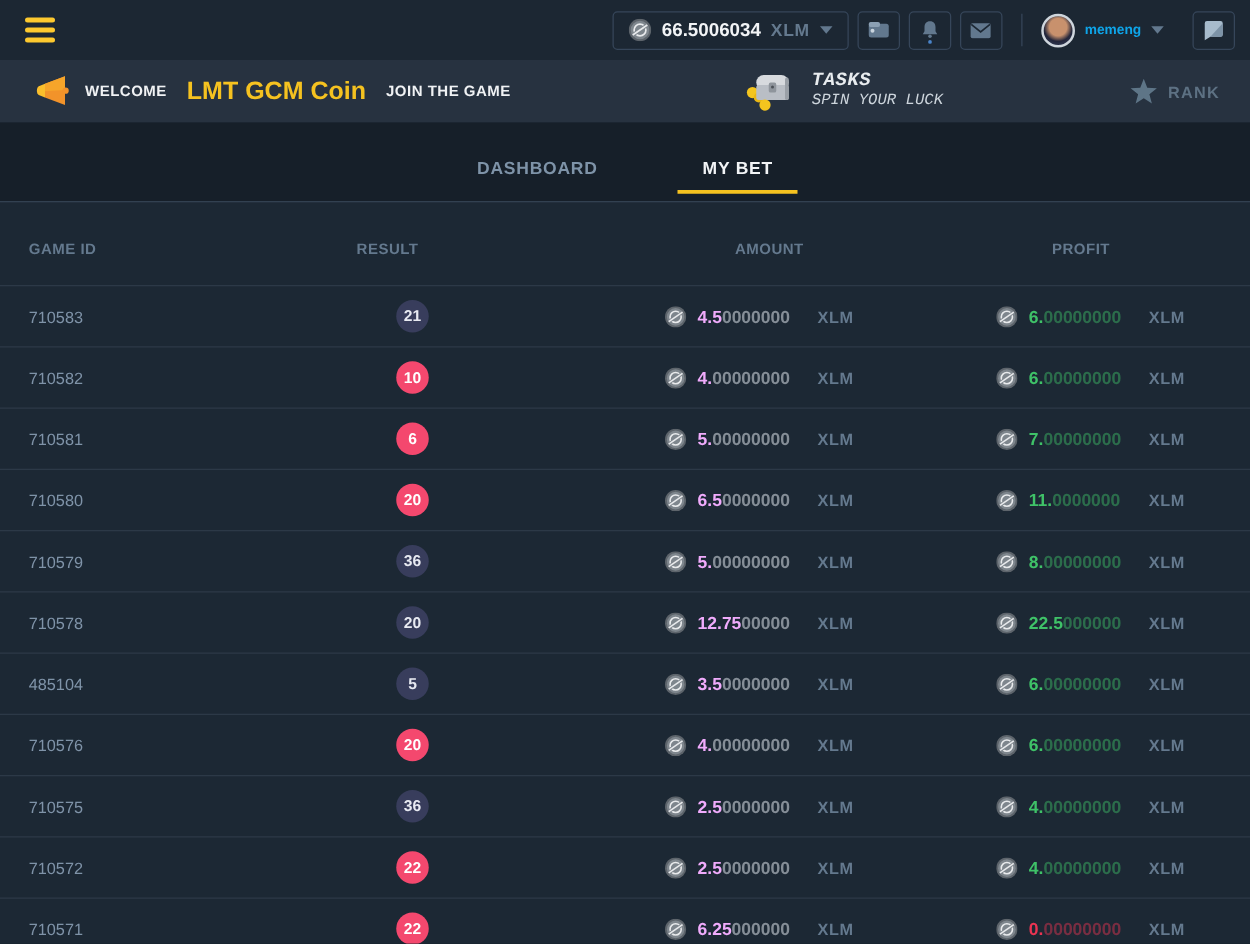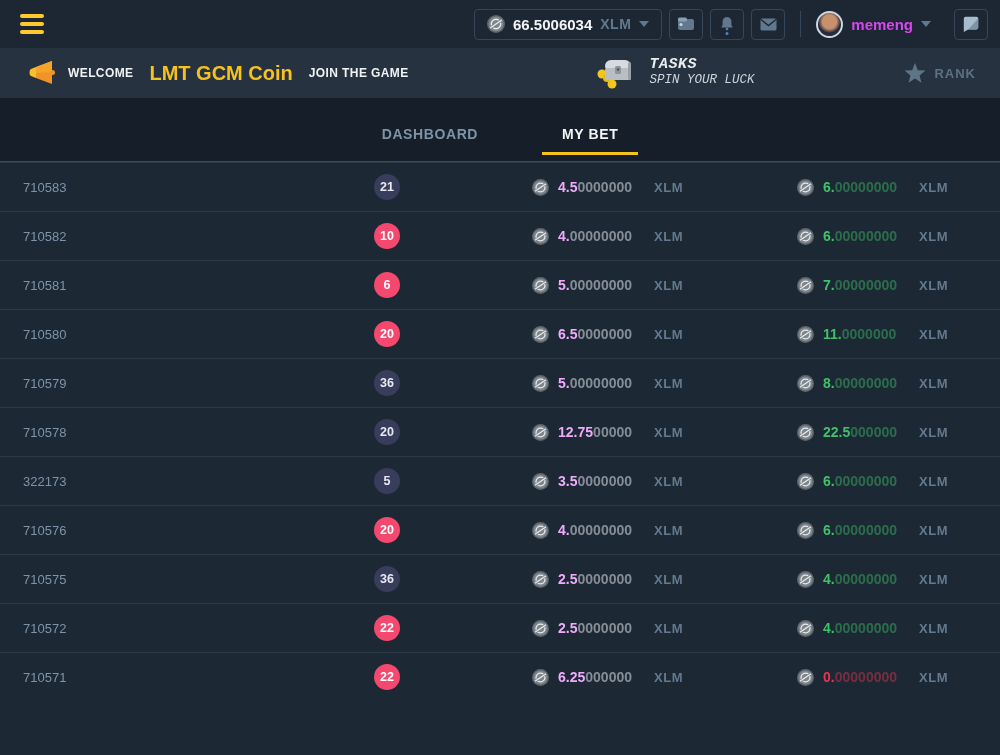--- a/index.html
+++ b/index.html
@@ -30,21 +30,21 @@
   .topbar-right{margin-left:auto;display:flex;align-items:center;gap:7px;}
   .balance-box{display:flex;align-items:center;gap:8px;border:1px solid var(--border-slate);border-radius:4px;height:31px;padding:0 12px;cursor:pointer;}
   .balance-amount{color:#f2f4f6;font-size:15px;font-weight:bold;}
   .balance-currency{color:var(--muted-slate);font-size:14px;font-weight:bold;letter-spacing:.5px;}
   .caret{width:0;height:0;border-left:5px solid transparent;border-right:5px solid transparent;border-top:6px solid var(--icon-slate);display:inline-block;}
   .icon-btn{width:34px;height:31px;border:1px solid var(--border-slate);border-radius:4px;display:flex;align-items:center;justify-content:center;cursor:pointer;background:transparent;position:relative;}
   .bell-dot{position:absolute;bottom:4px;left:50%;transform:translateX(-50%);width:3px;height:3px;border-radius:50%;background:#4a84c9;}
   .vdivider{width:1px;height:26px;background:var(--border-slate);margin:0 8px;}
   .user{display:flex;align-items:center;gap:8px;cursor:pointer;margin-right:16px;}
   .avatar{width:27px;height:27px;border-radius:50%;border:2px solid #cfd6dd;background:radial-gradient(circle at 50% 38%,#c8916d 0 38%,#23263b 62%,#3a4663 100%);}
-  .username{color:#d946ef;font-size:15px;font-weight:bold;}
+  .username{color:#0ea5e9;font-size:11px;font-weight:bold;}
 
   
   .banner{height:50px;background:var(--banner-bg);display:flex;align-items:center;padding:0 24px 0 28px;}
   .banner-left{display:flex;align-items:center;gap:12px;}
   .welcome-text{color:#f0f2f4;font-size:12px;font-weight:bold;letter-spacing:.4px;}
   .coin-name{color:var(--accent-yellow);font-size:20px;font-weight:bold;margin:0 4px;}
   .banner-right{margin-left:auto;display:flex;align-items:center;}
   .tasks{display:flex;gap:12px;cursor:pointer;font-family:Liberation Mono, monospace;}
   .tasks-text{font-style:italic;color:#e8ecef;}
   .tasks-title{font-size:15px;font-weight:bold;letter-spacing:.5px;}
@@ -59,21 +59,21 @@
 
   
   .bets{background:var(--table-bg);}
   .trow{display:grid;grid-template-columns:240px 140px 275px 245px 1fr;align-items:center;}
   .thead{height:66px;color:var(--muted-slate);font-size:12px;font-weight:bold;letter-spacing:.4px;padding-top:8px;}
   .th-gameid{padding-left:23px;}
   .th-result{text-align:center;}
   .th-amount,.th-profit{text-align:right;padding-right:12px;}
   .tbody .trow{height:49px;border-top:1px solid var(--row-line);gap:20px;}
   .cell-gameid{padding-left:23px;color:#7f93a8;font-size:13px;}
-  .cell-result{display:flex;justify-content:flex-end;}
+  .cell-result{display:flex;justify-content:center;}
   .badge{width:26px;height:26px;border-radius:50%;display:flex;align-items:center;justify-content:center;color:#fff;font-size:12.5px;font-weight:bold;}
   .badge.navy{background:var(--badge-navy);color:#e8eaf2;}
   .badge.pink{background:var(--badge-pink);}
   .money{display:flex;align-items:center;justify-content:flex-end;padding-right:12px;gap:0;}
   .money .coin{margin-right:9px;flex:0 0 auto;}
   .money .num{width:92px;font-size:14px;font-weight:bold;white-space:nowrap;}
   .money .cur{color:var(--muted-slate);font-size:13px;font-weight:bold;letter-spacing:.5px;margin-left:4px;}
   .amount .num-sig{color:#f0abfc;}
   .amount .num-zeros{color:var(--dim-text);}
   .profit.win .num-sig{color:var(--win-green);}
@@ -181,20 +181,27 @@
       </div>
     </div>
   </div>
 
   <nav class="tabs">
     <div class="tab">DASHBOARD</div>
     <div class="tab active">MY BET</div>
   </nav>
 
   <main class="bets">
+    <div class="trow thead">
+      <div class="th-gameid">GAME ID</div>
+      <div class="th-result">RESULT</div>
+      <div class="th-amount">AMOUNT</div>
+      <div class="th-profit">PROFIT</div>
+      <div></div>
+    </div>
     <div class="tbody">
   <div class="trow">
     <div class="cell-gameid">710583</div>
     <div class="cell-result">
       <span class="badge navy">21</span>
     </div>
     <div class="money amount">
       <svg class="coin" width="17" height="17" viewBox="0 0 16 16">
         <circle cx="8" cy="8" r="8" fill="#5d646b"></circle>
         <circle cx="8" cy="8" r="6.6" fill="#7e868d"></circle>
@@ -363,21 +370,21 @@
         <line x1="2.8" y1="11.6" x2="13.2" y2="4.4" stroke="#7e868d" stroke-width="2.6"></line>
         <line x1="2.8" y1="11.6" x2="13.2" y2="4.4" stroke="#e8eaec" stroke-width="1.2"></line>
       </svg>
       <span class="num"><span class="num-sig">22.5</span><span class="num-zeros">000000</span></span>
       <span class="cur">XLM</span>
     </div>
     <div></div>
   </div>
 
   <div class="trow">
-    <div class="cell-gameid">322173</div>
+    <div class="cell-gameid">485104</div>
     <div class="cell-result">
       <span class="badge navy">5</span>
     </div>
     <div class="money amount">
       <svg class="coin" width="17" height="17" viewBox="0 0 16 16">
         <circle cx="8" cy="8" r="8" fill="#5d646b"></circle>
         <circle cx="8" cy="8" r="6.6" fill="#7e868d"></circle>
         <circle cx="8" cy="8" r="4.2" fill="none" stroke="#e8eaec" stroke-width="1.2"></circle>
         <line x1="2.8" y1="11.6" x2="13.2" y2="4.4" stroke="#7e868d" stroke-width="2.6"></line>
         <line x1="2.8" y1="11.6" x2="13.2" y2="4.4" stroke="#e8eaec" stroke-width="1.2"></line>

